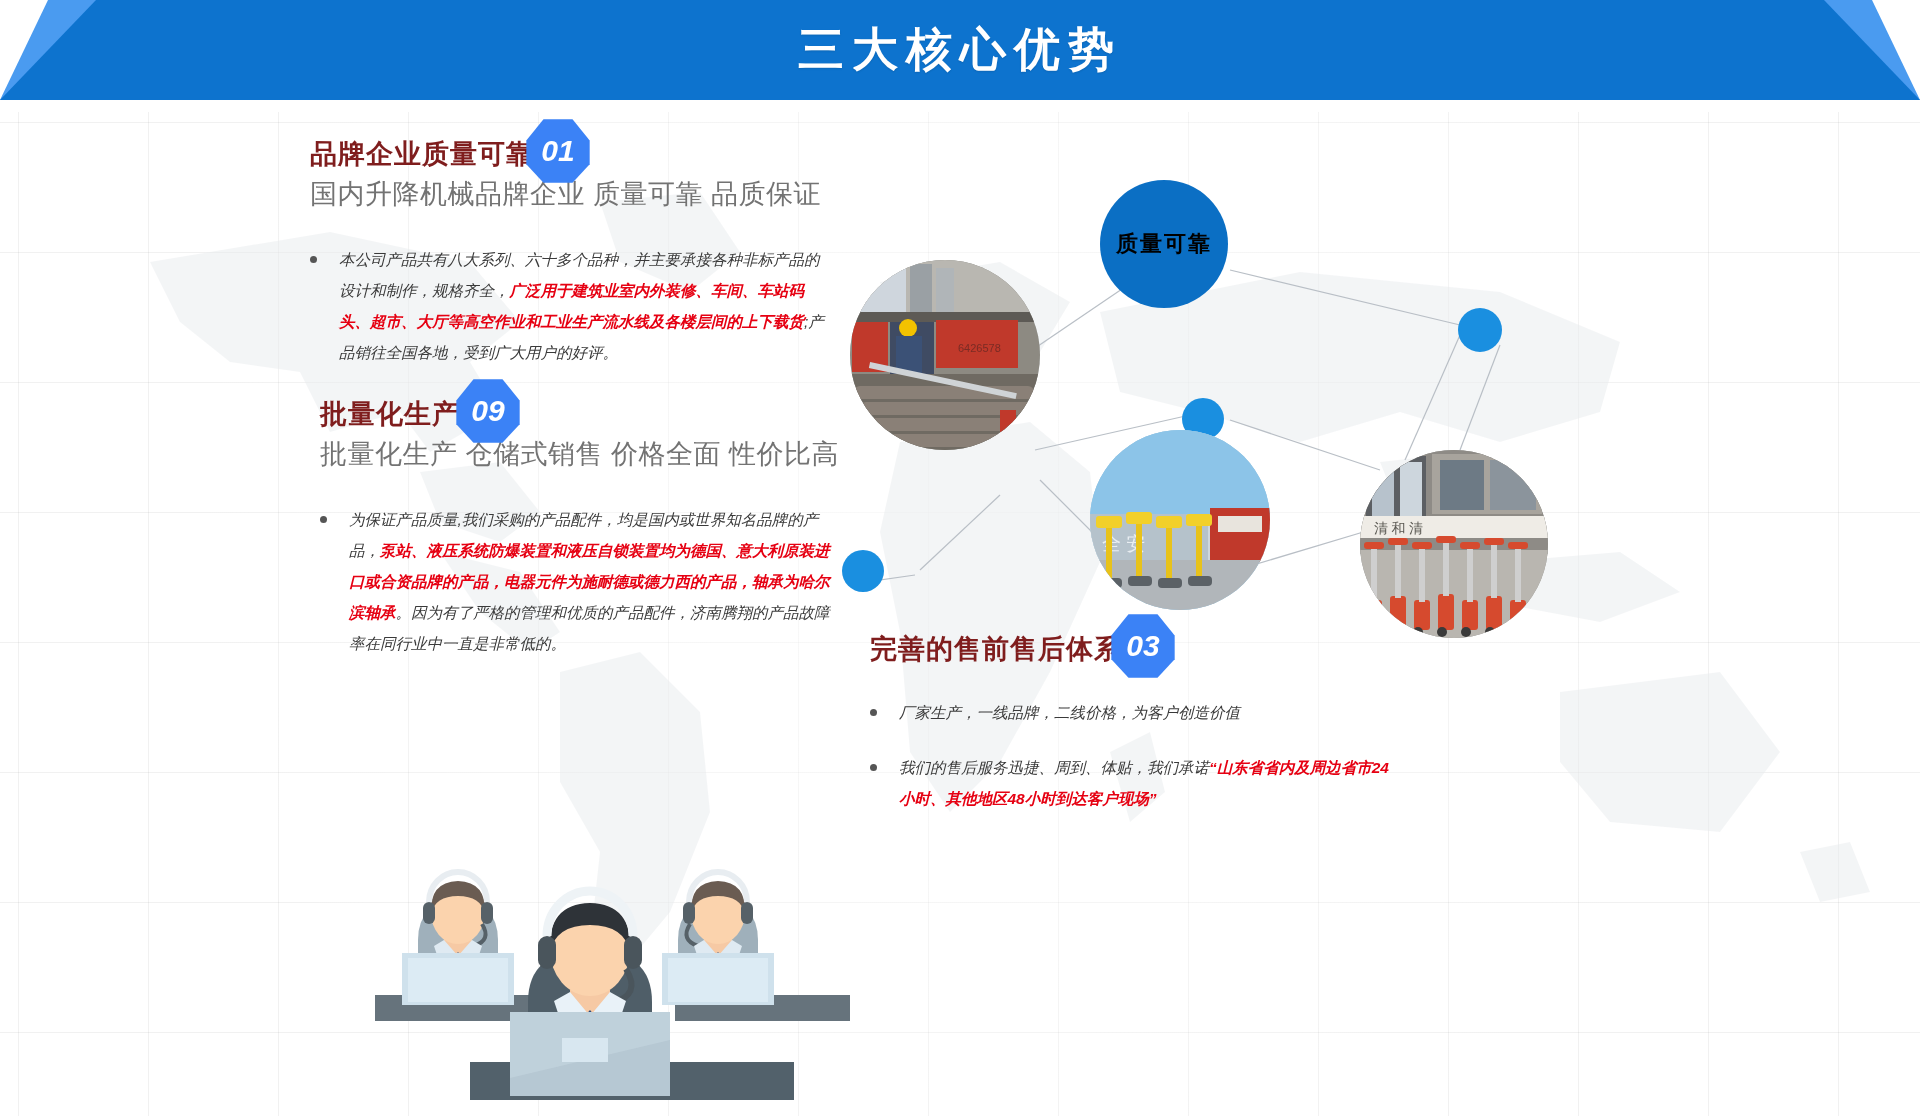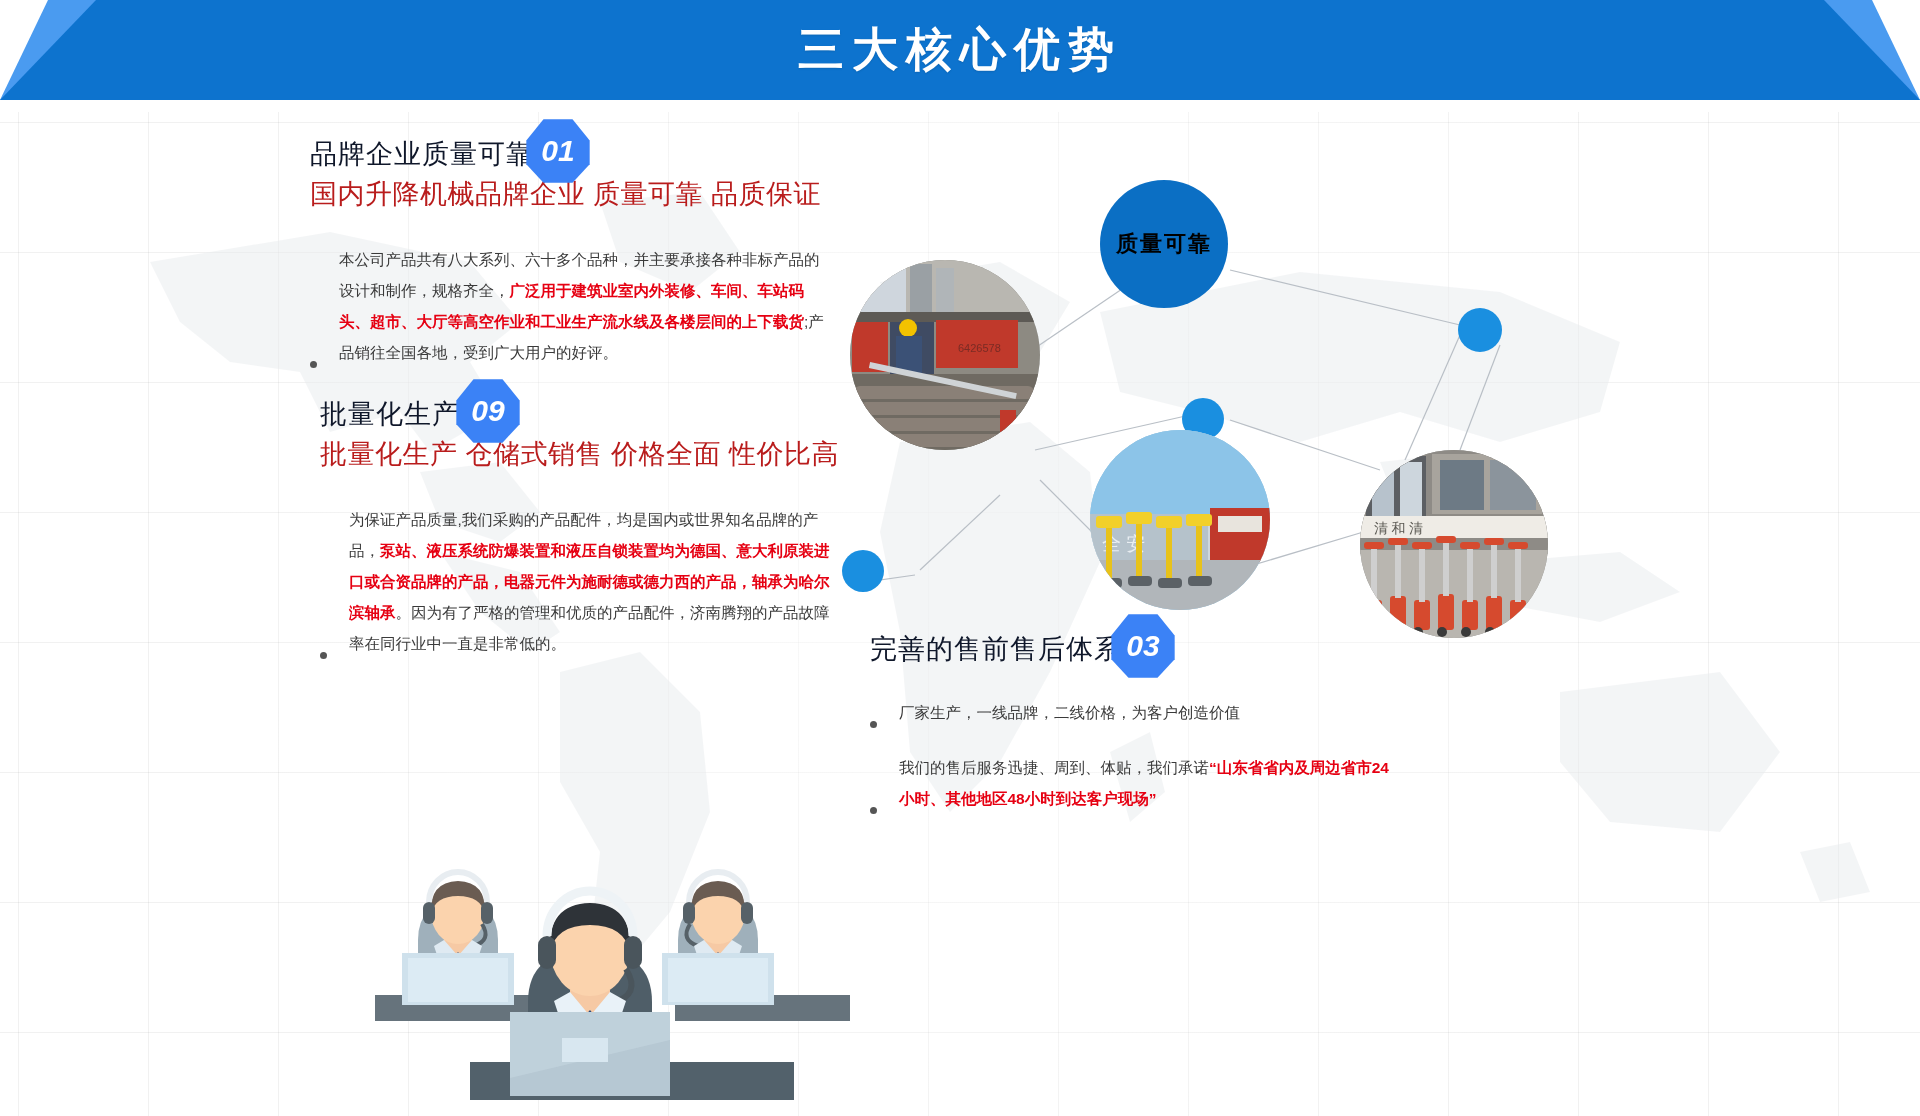--- a/index.html
+++ b/index.html
@@ -55,36 +55,36 @@
     display:flex; align-items:center; justify-content:center;
     color:#fff; font-size:46px; font-weight:bold; letter-spacing:8px;
     text-shadow: 0 1px 2px rgba(0,0,0,.12);
     z-index:5;
   }
 
   
   .feature { position:absolute; }
   .feat-head { position:relative; display:flex; align-items:flex-start; }
   .feat-title {
-    color:#0f172a; font-size:27px; font-weight:normal; letter-spacing:1px;
+    color:#7f1d1d; font-size:27px; font-weight:bold; letter-spacing:1px;
     line-height:1.1; white-space:nowrap;
   }
   .badge {
     width:66px; height:66px; background:#3b82f6; color:#fff;
     display:flex; align-items:center; justify-content:center;
     font-size:30px; font-weight:bold; font-style:italic;
     clip-path: polygon(28% 2%, 72% 2%, 98% 34%, 98% 70%, 72% 98%, 28% 98%, 2% 70%, 2% 34%);
     position:absolute;
   }
   .feat-sub {
-    font-size:27px; color:#b91c1c; margin-top:6px; white-space:nowrap;
+    font-size:27px; color:#737373; margin-top:6px; white-space:nowrap;
     letter-spacing:.5px;
   }
   .bullets { margin-top:32px; }
-  .bullet { display:flex; align-items:flex-end; margin-bottom:24px; }
+  .bullet { display:flex; align-items:flex-start; margin-bottom:24px;font-style:italic; }
   .dot {
     width:7px; height:7px; border-radius:50%; background:#555;
     margin:12px 22px 0 0; flex:0 0 auto;
   }
   .btext { font-size:15.5px; line-height:2.0; color:#3a3a3a; }
   .red { color:#e60012; font-weight:bold; }
 
   
   #network { position:absolute; left:860px; top:150px; width:700px; height:440px; }
   #net-lines { position:absolute; left:0; top:0; width:700px; height:440px; }

